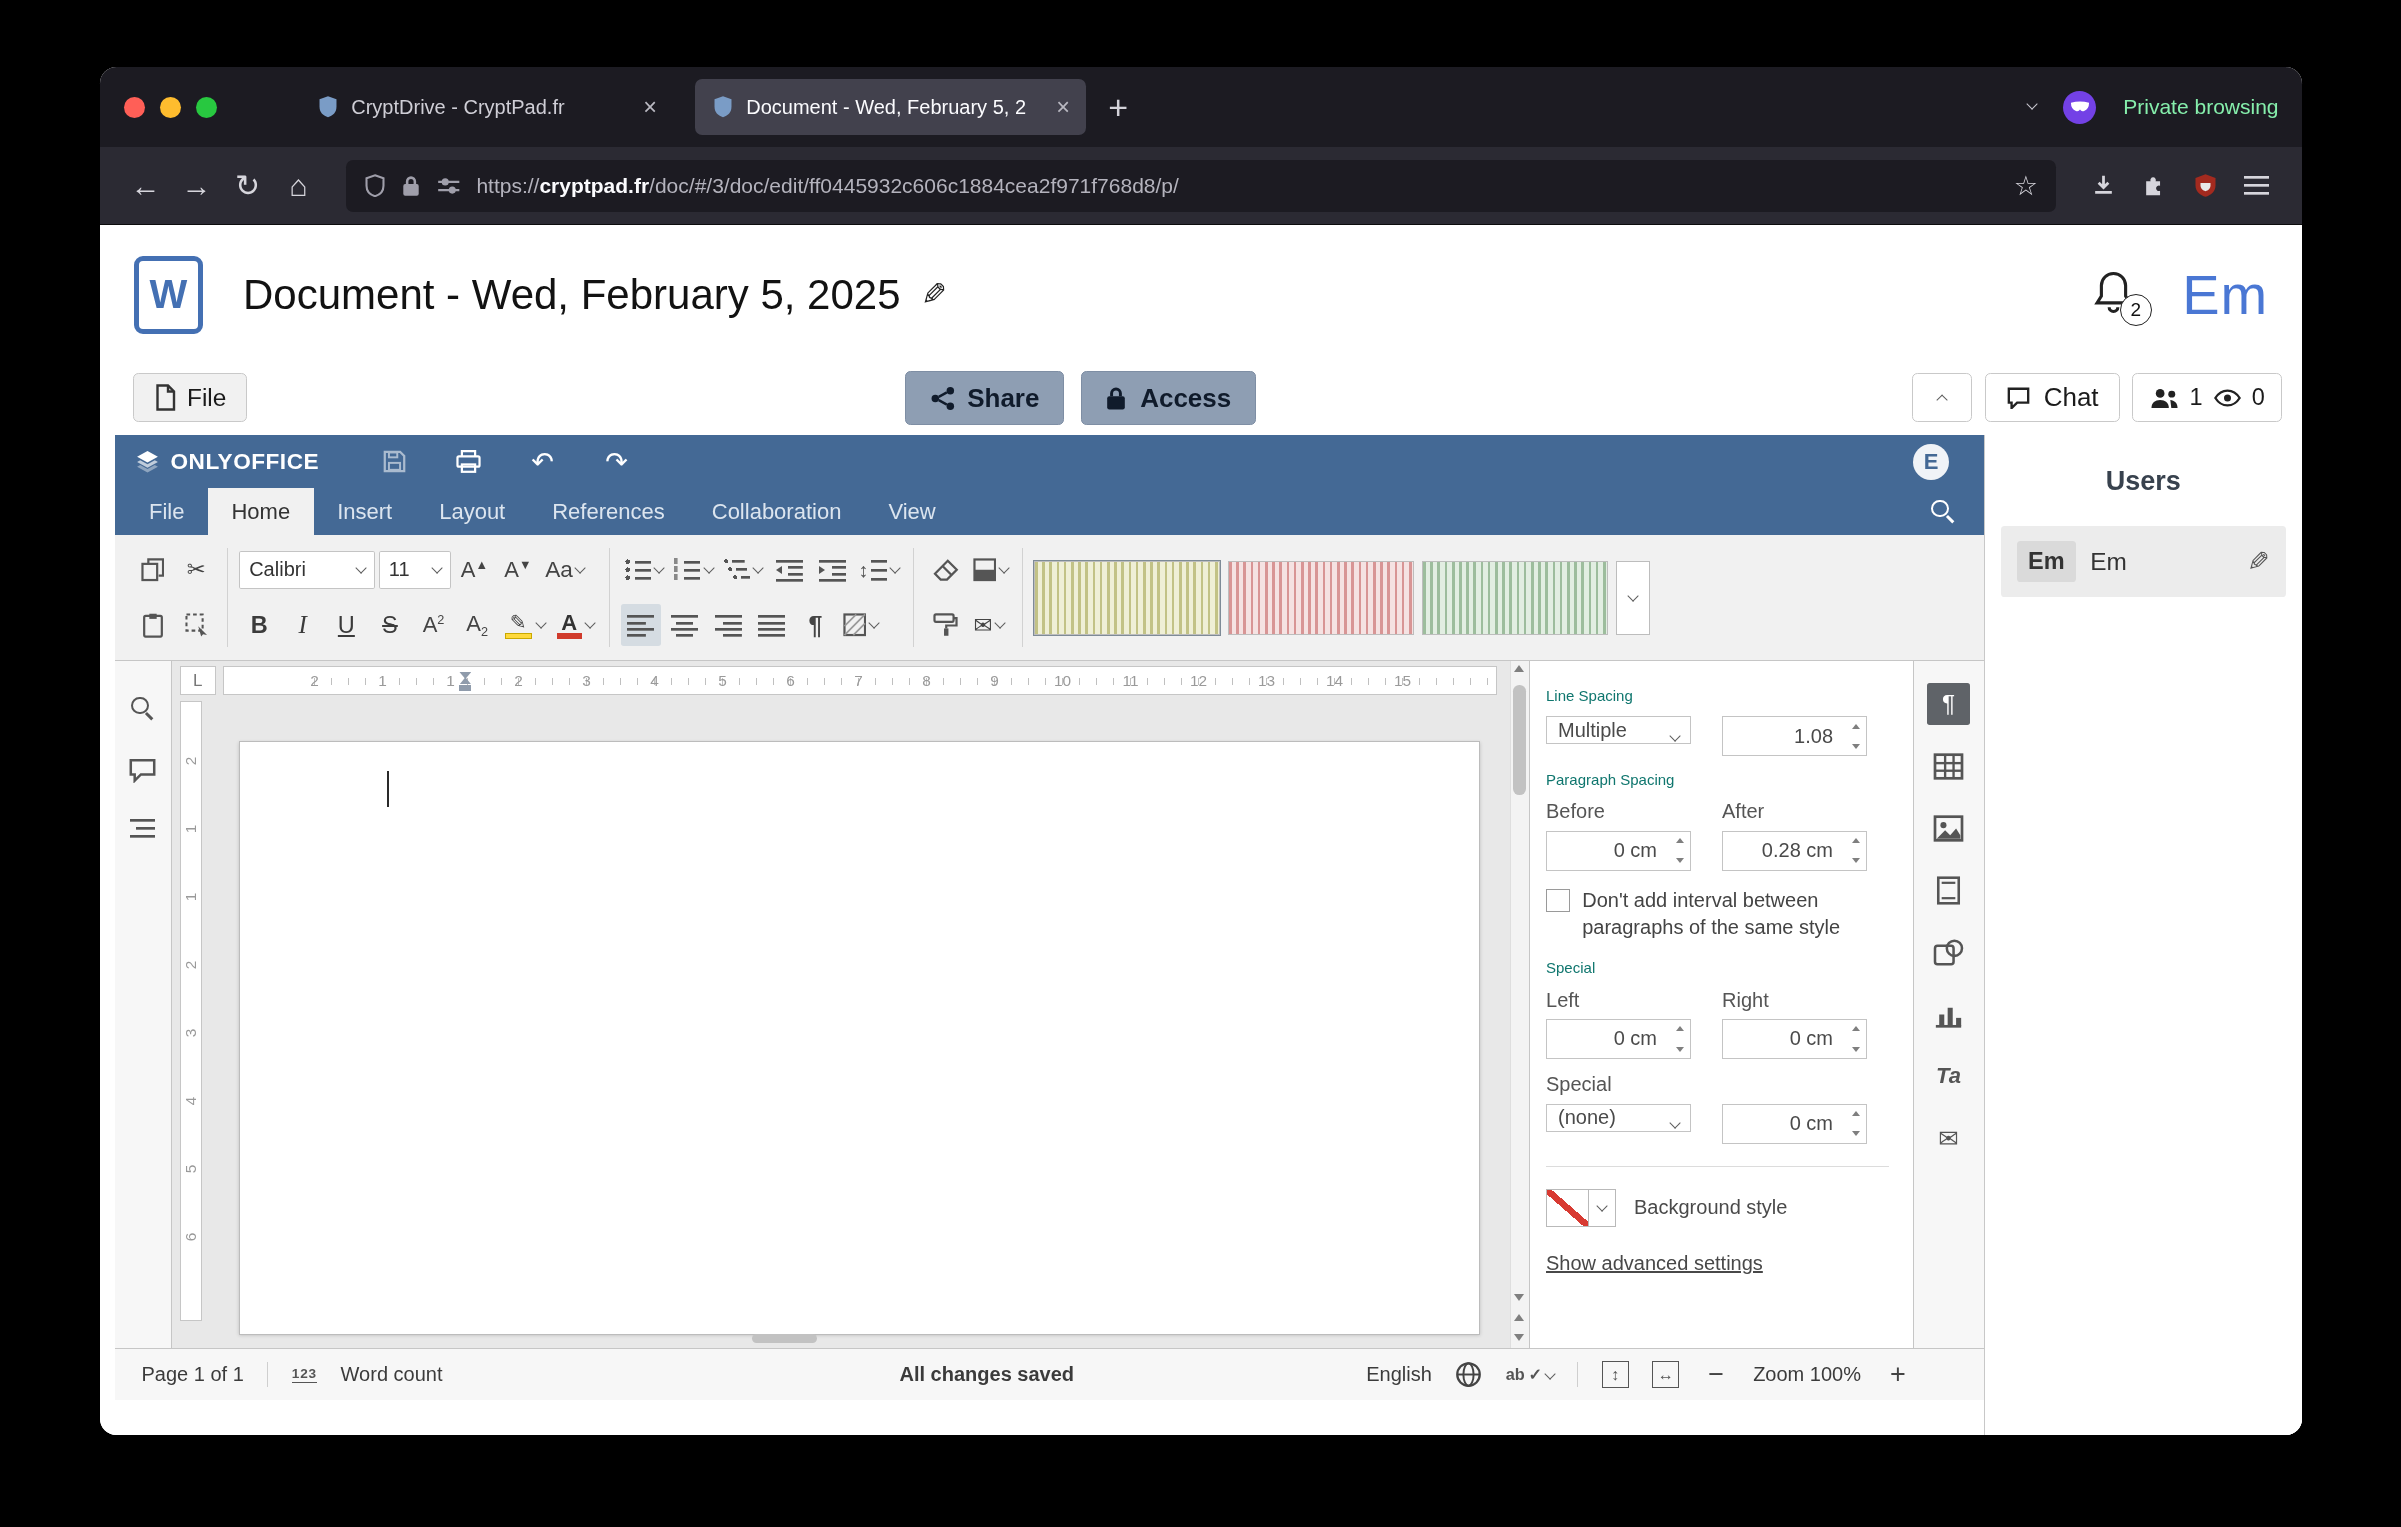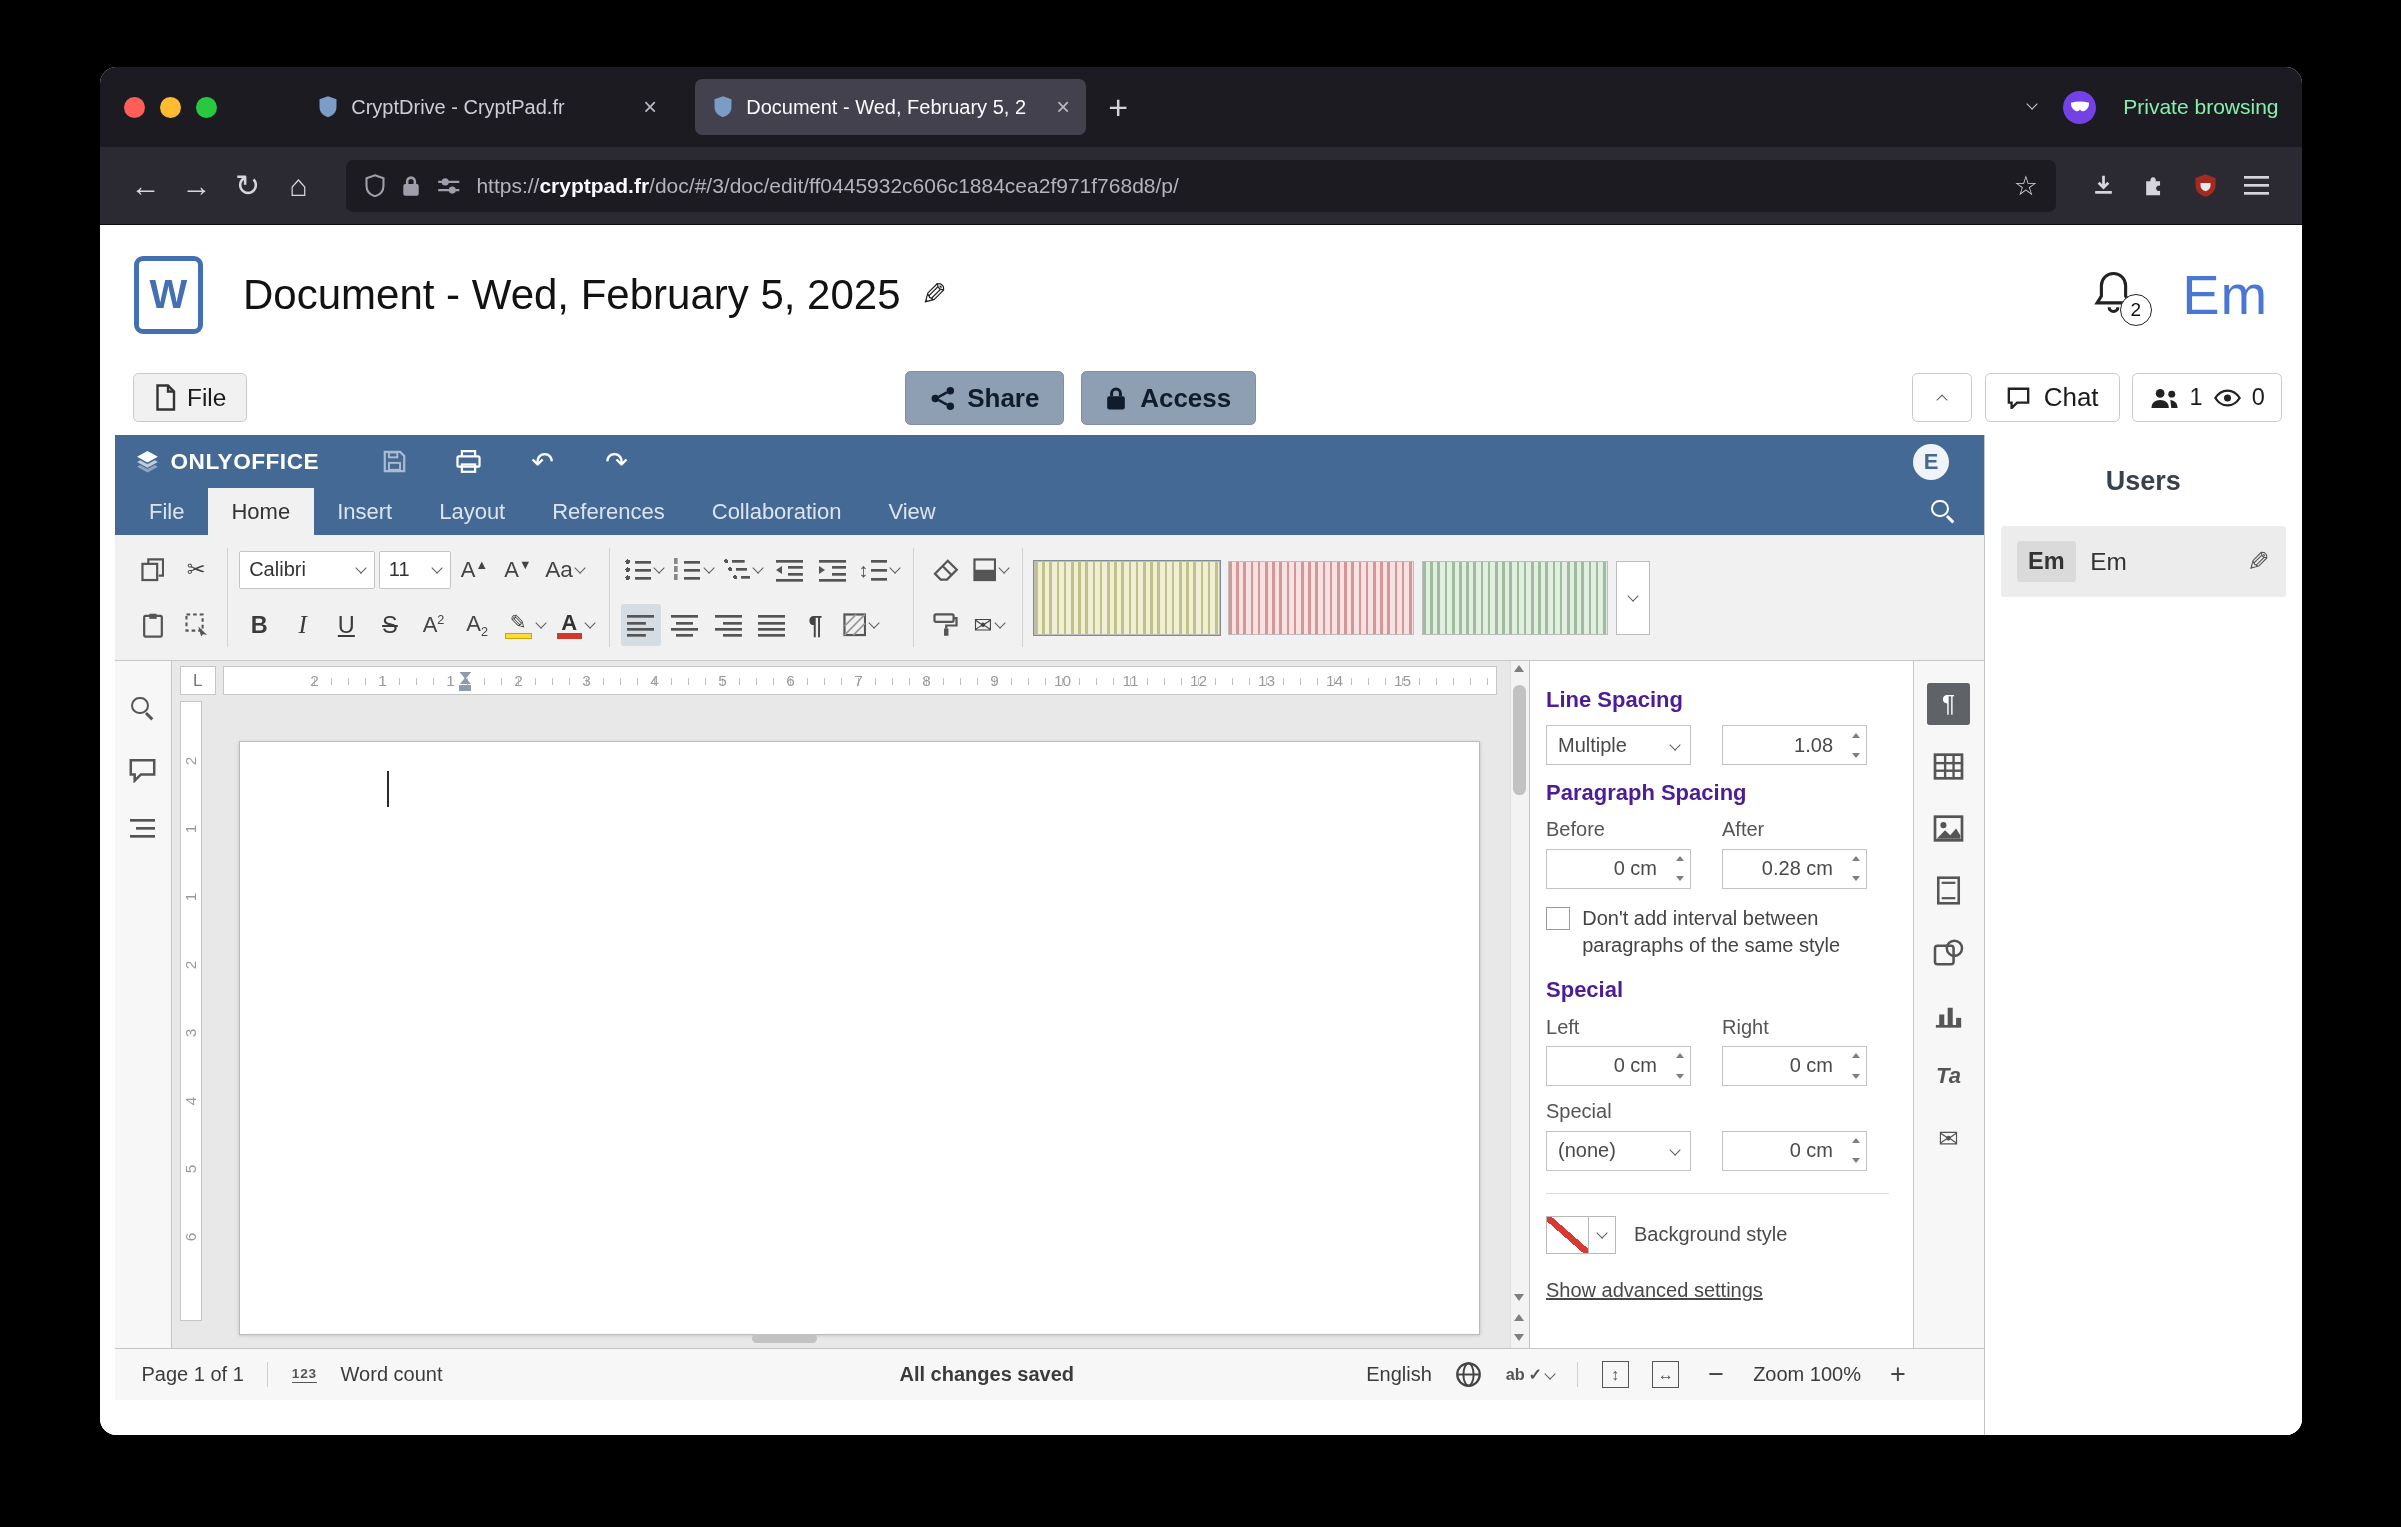--- a/index.html
+++ b/index.html
@@ -167,25 +167,25 @@
   .tri-up { width:0; height:0; border-left:5.4px solid transparent; border-right:5.4px solid transparent; border-bottom:7.2px solid #7f7f7f; }
   .tri-down { width:0; height:0; border-left:5.4px solid transparent; border-right:5.4px solid transparent; border-top:7.2px solid #7f7f7f; }
   .vs-top { position:absolute; top:3.6px; left:3.6px; }
   .vs-thumb { position:absolute; left:2.7px; width:12.7px; top:23.5px; height:110px; background:#c2c2c2; border-radius:6.3px; }
   .vs-down { position:absolute; bottom:47px; left:3.6px; }
   .vs-pgup { position:absolute; bottom:27px; left:3.6px; }
   .vs-pgdn { position:absolute; bottom:7.2px; left:3.6px; }
 
   
   .side-panel { width:384px; background:#fff; border-left:0.9px solid #c6c6c6; padding:22px 23.5px 0 16.3px; font-size:20px; color:#4a4a4a; }
-  .sp-title { font-weight:700; font-size:22px; color:#4c1d95; margin:3.6px 0 12.7px; }
+  .sp-title { font-weight:400; font-size:15px; color:#0f766e; margin:3.6px 0 12.7px; }
   .sp-row { display:flex; gap:31px; margin-bottom:14.5px; }
   .sp-col { width:145px; }
   .sp-label { font-size:20px; color:#555; margin-bottom:7.2px; }
-  .selectbox { position:relative; height:40px; border:0.9px solid #c4c4c4; background:#fff; display:flex; align-items:center; padding:0 27px 0 11px; }
+  .selectbox { position:relative; height:28px; border:0.9px solid #c4c4c4; background:#fff; display:flex; align-items:center; padding:0 27px 0 11px; }
   .selectbox .caret { position:absolute; right:11px; top:14.5px; }
   .spinfield { position:relative; height:40px; border:0.9px solid #c4c4c4; background:#fff; display:flex; align-items:center; justify-content:flex-end; padding:0 33px 0 9px; }
   .spin { position:absolute; right:6.3px; top:6.3px; bottom:6.3px; display:flex; flex-direction:column; justify-content:space-between; }
   .spin .tri-up,.spin .tri-down { border-left-width:4.5px; border-right-width:4.5px; border-bottom-width:5.4px; border-top-width:5.4px; }
   .chk-row { display:flex; gap:12.7px; margin:16.3px 0 7.2px; }
   .checkbox { width:23.5px; height:23.5px; border:1.8px solid #9a9a9a; background:#fff; flex:none; margin-top:1.8px; }
   .chk-label { width:277px; line-height:1.35; color:#444; }
   .sp-hr { border:none; border-top:0.9px solid #dcdcdc; margin:22px 0; }
   .bg-row { display:flex; align-items:center; gap:18px; }
   .swatch { width:43px; height:38px; border:0.9px solid #b9b9b9; background:linear-gradient(to top right,transparent 44%,#d83a32 44% 56%,transparent 56%),#fff; }

